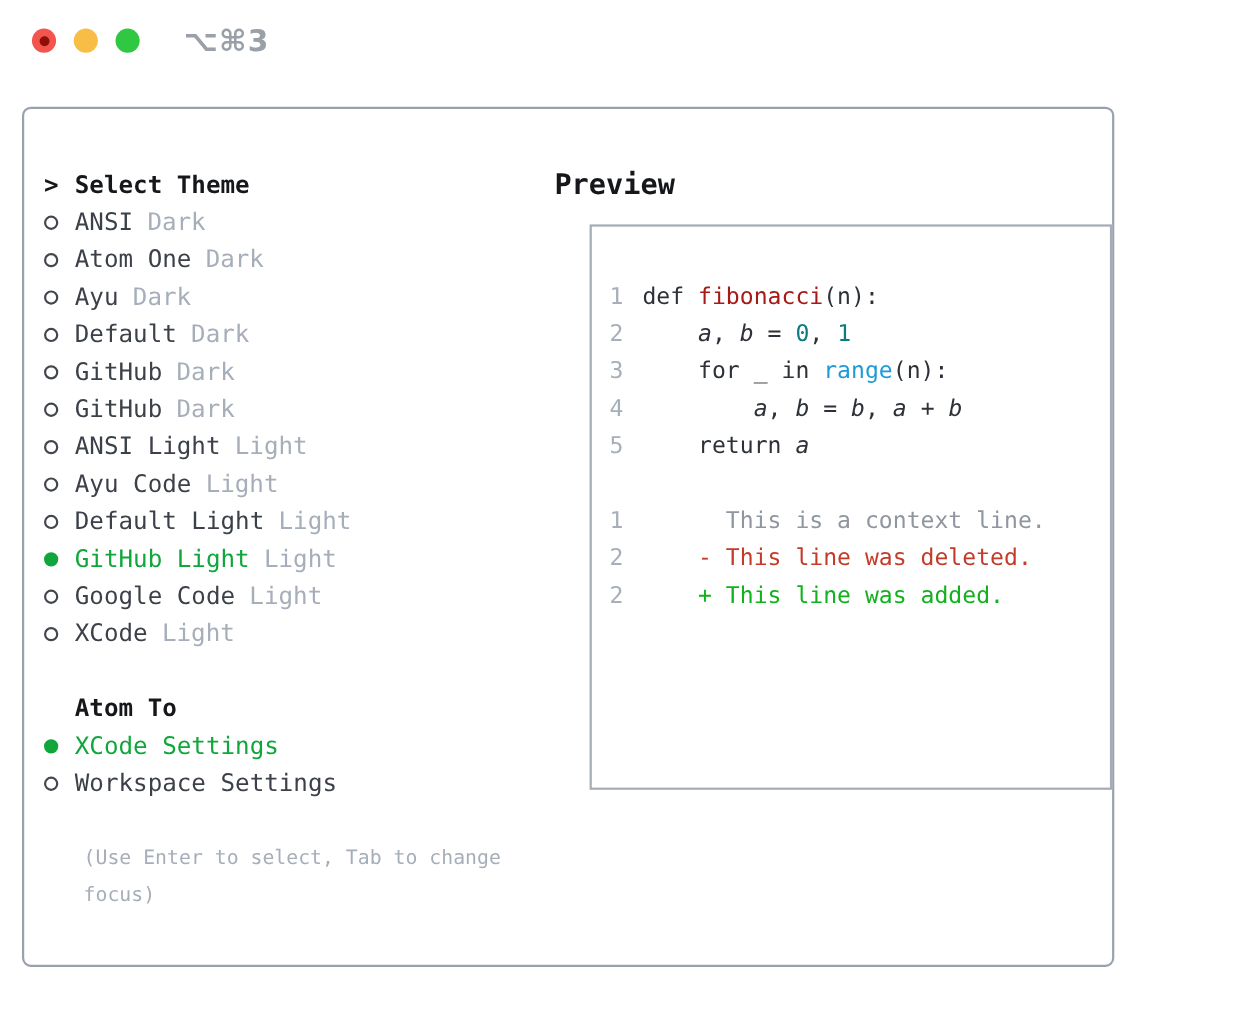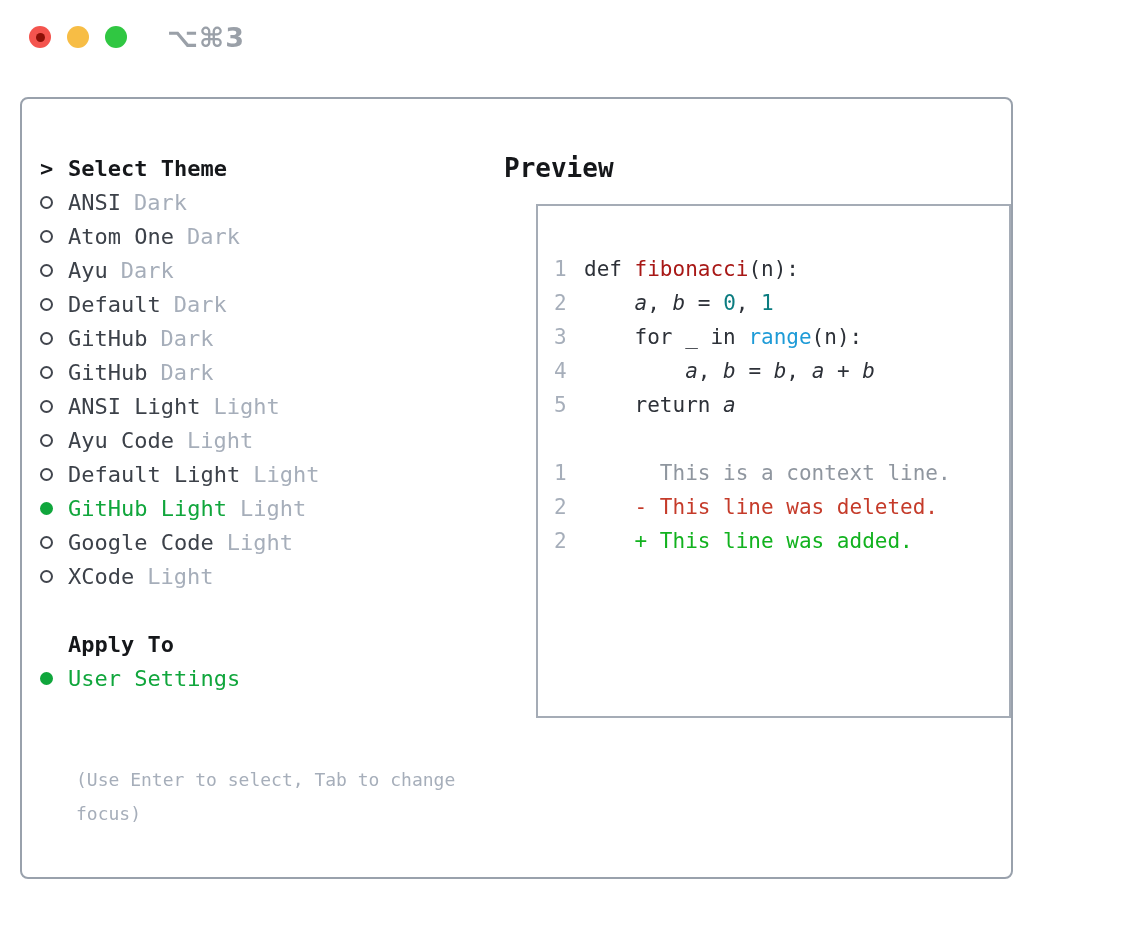--- a/index.html
+++ b/index.html
@@ -99,24 +99,25 @@
           <div class="row"><span class="marker-wrap"><span class="marker"></span></span><span class="tname">Ayu Code</span><span class="tvariant">Light</span></div>
           <div class="row"><span class="marker-wrap"><span class="marker"></span></span><span class="tname">Default Light</span><span class="tvariant">Light</span></div>
           <div class="row"><span class="marker-wrap"><span class="marker filled"></span></span><span class="tname green">GitHub Light</span><span class="tvariant">Light</span></div>
           <div class="row"><span class="marker-wrap"><span class="marker"></span></span><span class="tname">Google Code</span><span class="tvariant">Light</span></div>
           <div class="row"><span class="marker-wrap"><span class="marker"></span></span><span class="tname">XCode</span><span class="tvariant">Light</span></div>
         </div>
     </div>
 
     <div class="apply-block">
       <div class="row">
-        <span class="lead"></span><span class="htitle">Apply To</span>
+        <span class="lead"></span><span class="htitle">Atom To</span>
       </div>
       <div>
-          <div class="row"><span class="marker-wrap"><span class="marker filled"></span></span><span class="tname green">User Settings</span></div>
+          <div class="row"><span class="marker-wrap"><span class="marker filled"></span></span><span class="tname green">XCode Settings</span></div>
+          <div class="row"><span class="marker-wrap"><span class="marker"></span></span><span class="tname">Workspace Settings</span></div>
         </div>
     </div>
 
     <div class="hint">(Use Enter to select, Tab to change focus)</div>
 
     <div class="preview-title">Preview</div>
     <div class="preview-box">
         <div class="code-line"><span class="ln">1</span><span class="tok fg">def </span><span class="tok func">fibonacci</span><span class="tok fg">(n):</span></div>
         <div class="code-line"><span class="ln">2</span><span class="tok fg">    </span><span class="tok var">a</span><span class="tok fg">, </span><span class="tok var">b</span><span class="tok fg"> = </span><span class="tok num">0</span><span class="tok fg">, </span><span class="tok num">1</span></div>
         <div class="code-line"><span class="ln">3</span><span class="tok fg">    for _ in </span><span class="tok builtin">range</span><span class="tok fg">(n):</span></div>

